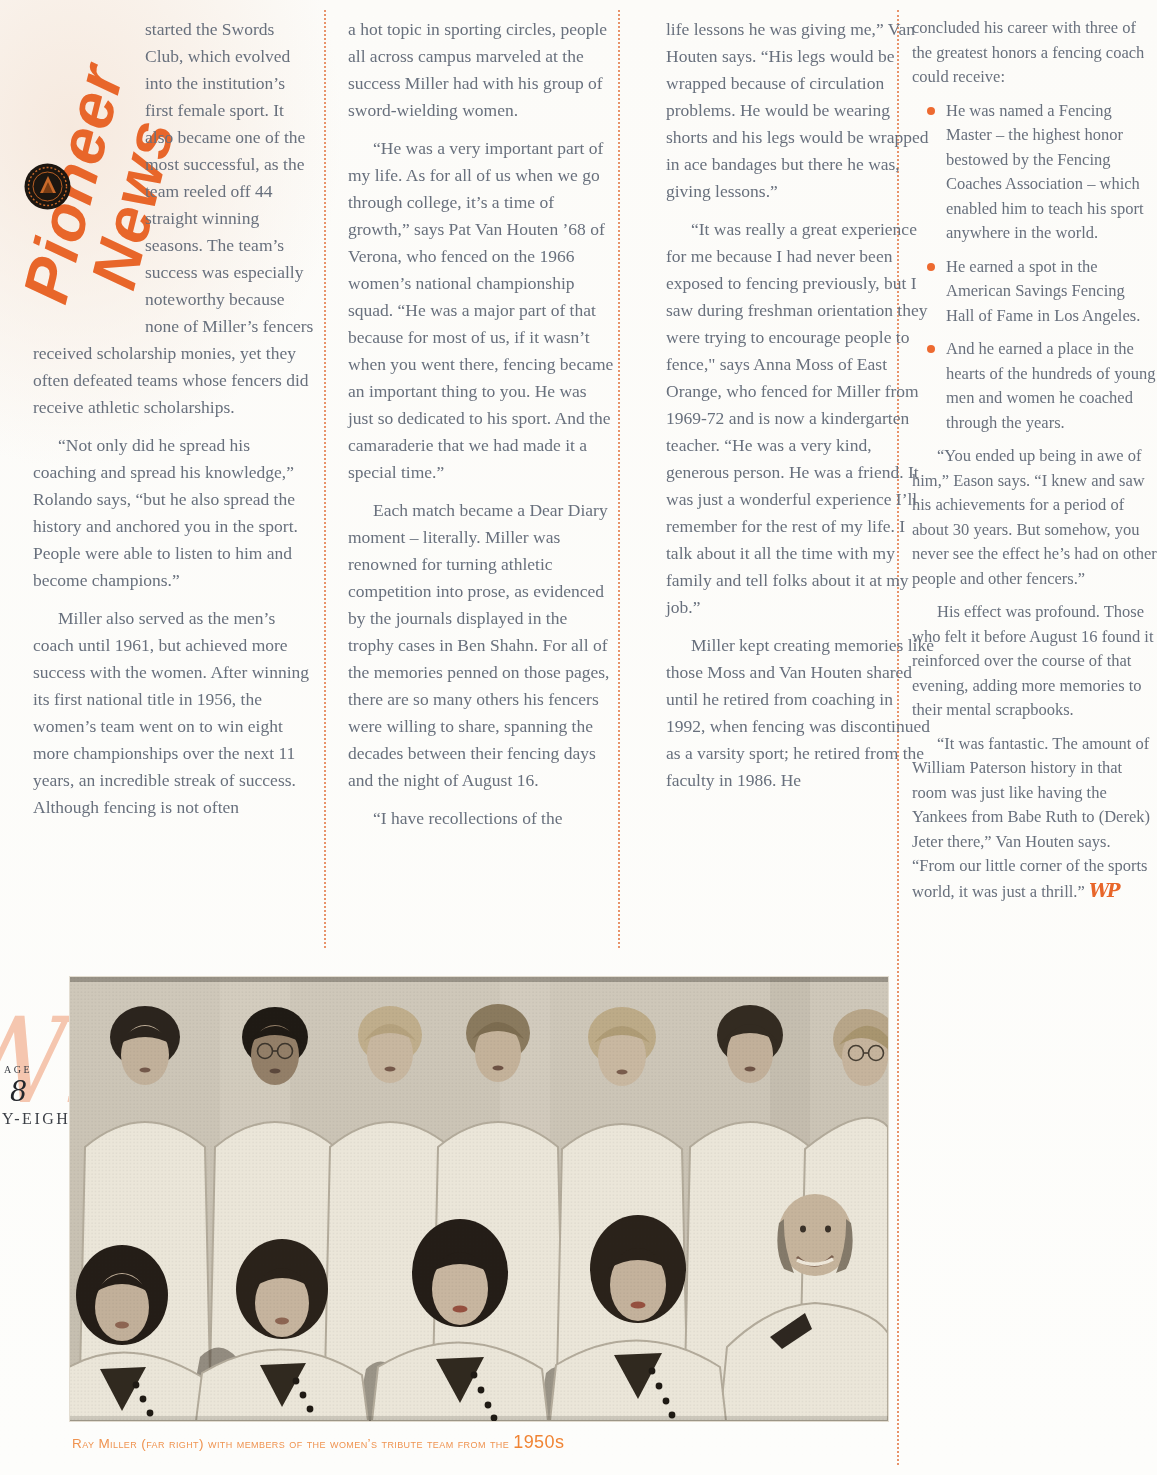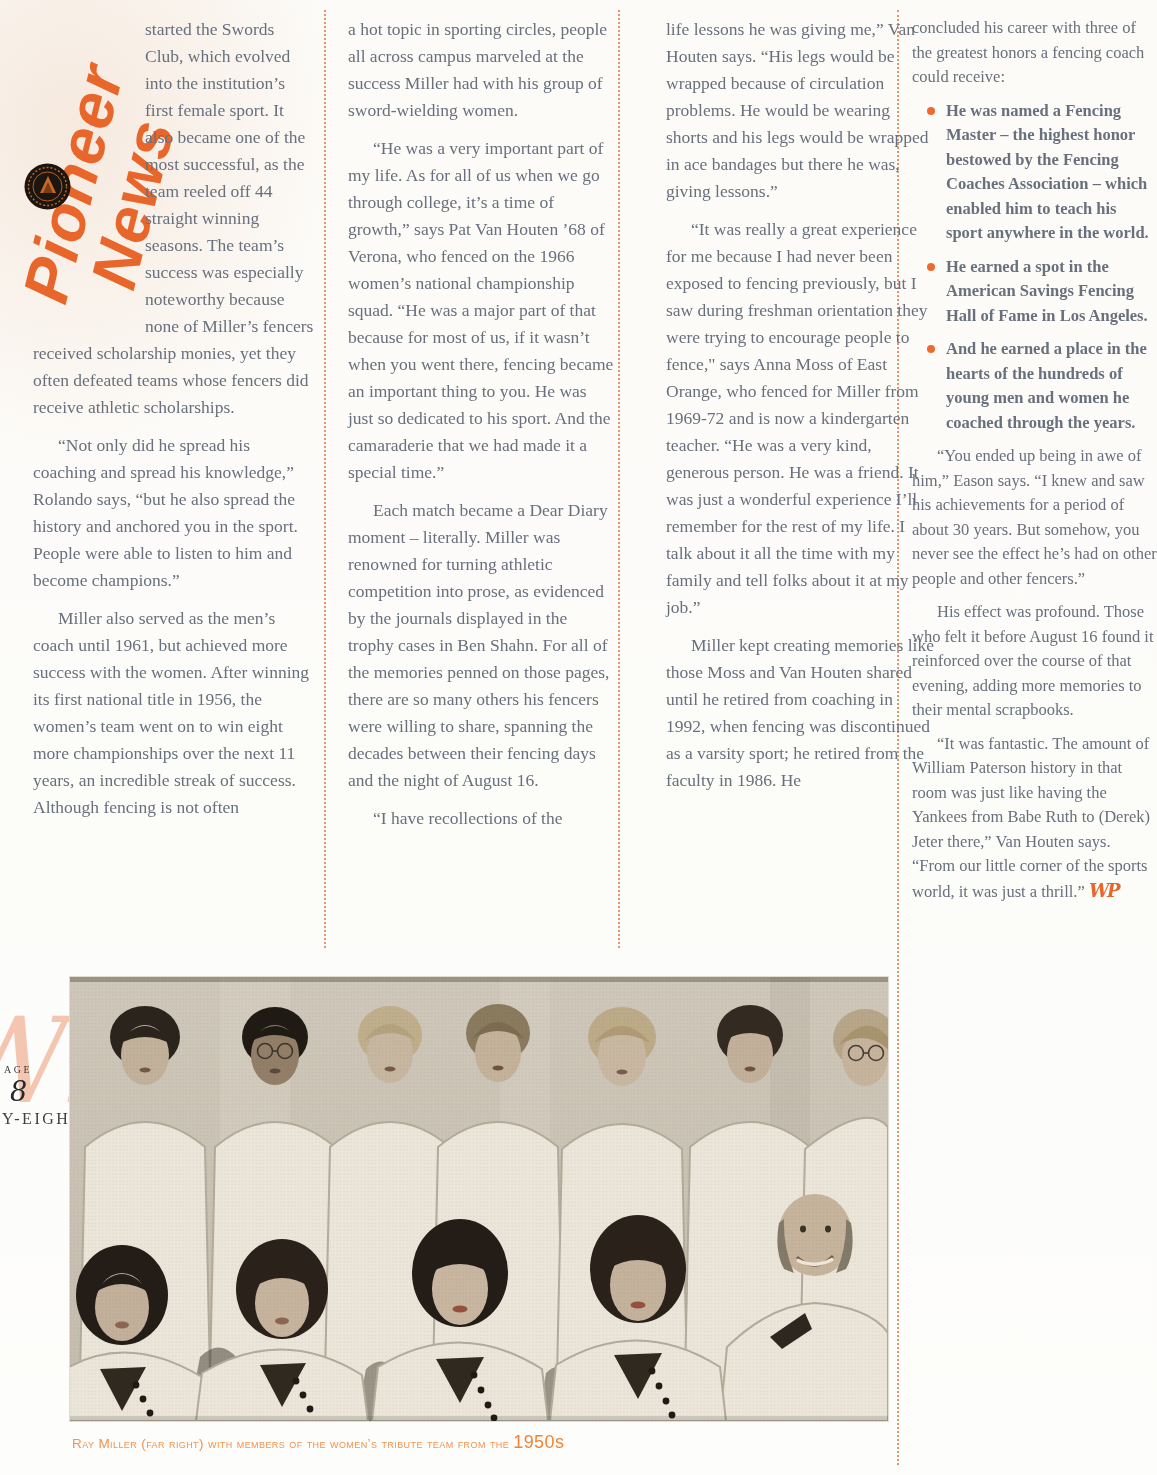--- a/index.html
+++ b/index.html
@@ -34,21 +34,21 @@
   .col p{margin:0 0 11px 0;}
   .col p.ind{text-indent:25px;}
   .col1{left:33px;width:282px;}
   .col2{left:348px;width:268px;}
   .col3{left:666px;width:268px;}
   .col4{left:912px;width:245px;font-size:16.5px;line-height:24.5px;}
   .col4 p{margin:0 0 9px 0;}
   .logo-spacer{float:left;width:112px;height:324px;}
 
   .bullets{margin:2px 0 9px 0;}
-  .bullet-item{position:relative;padding-left:34px;margin:0 0 9px 0;font-weight:bold;}
+  .bullet-item{position:relative;padding-left:34px;margin:0 0 9px 0;}
   .bullet-item .dot{position:absolute;left:15px;top:8px;width:8px;height:8px;
     border-radius:50%;background:#ed6a30;}
   .wp-mark{color:#e8662a;font-family:"DejaVu Serif", serif;font-style:italic;
     font-weight:bold;letter-spacing:-2px;font-size:18px;}
 
   
   .rule{position:absolute;width:0;border-left:2px dotted #e8936a;z-index:1;}
   .rule1{left:324px;top:10px;height:938px;}
   .rule2{left:618px;top:10px;height:938px;}
   .rule3{left:897px;top:10px;height:1455px;}

